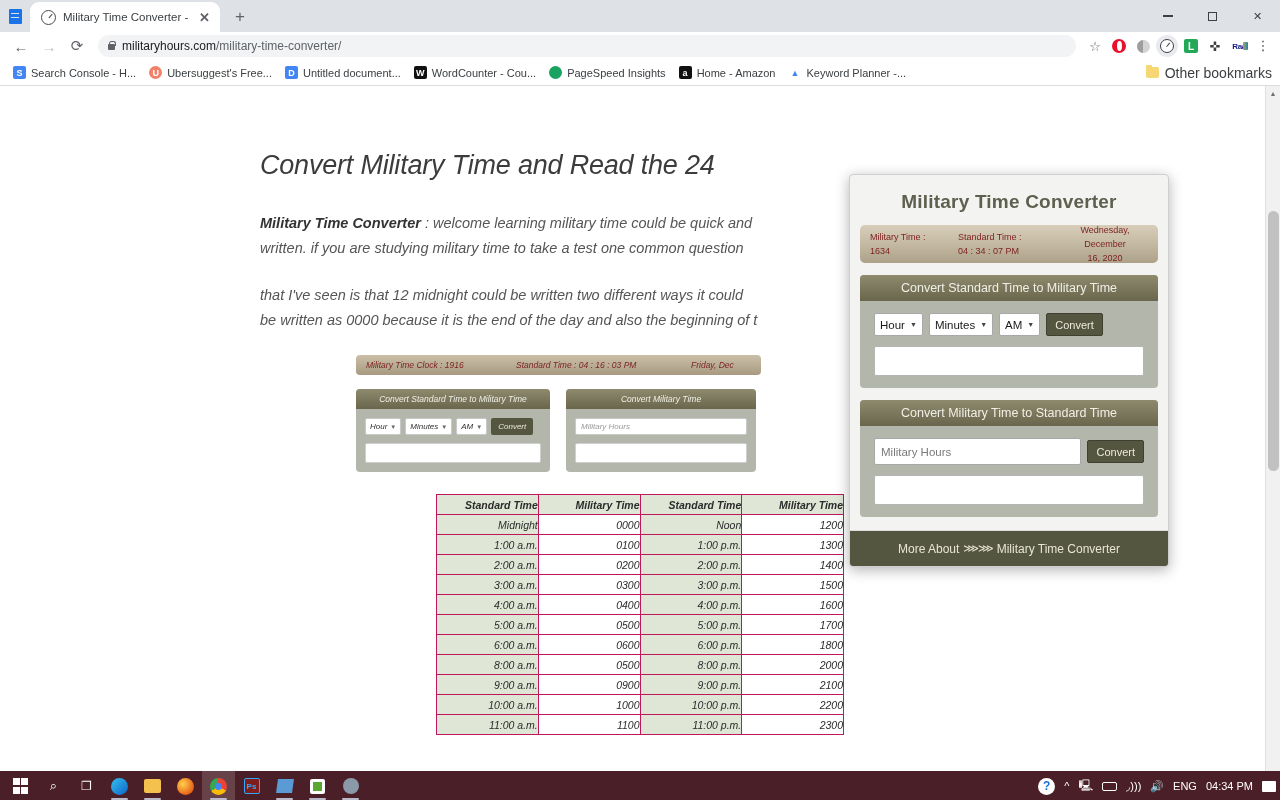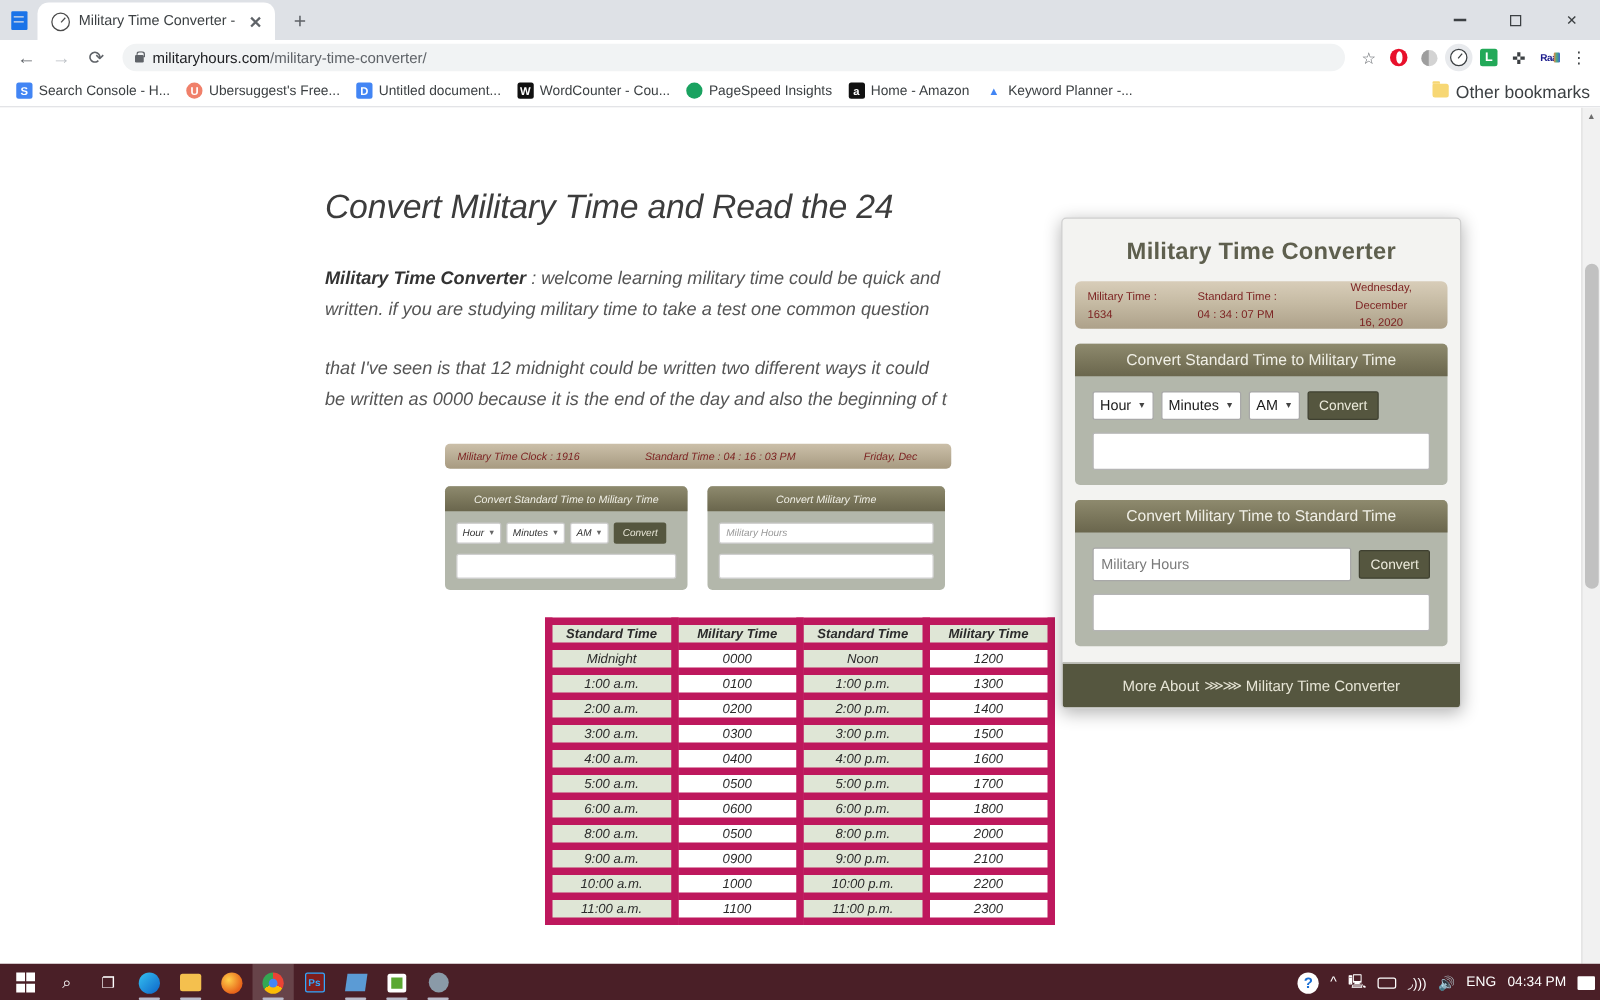--- a/index.html
+++ b/index.html
@@ -200,22 +200,22 @@
     height: 20px; background: #fff; border: 1px solid #cfcfcf; border-radius: 2px;
     margin: 8px 9px 0;
   }
 
   
   .conv-table {
     width: 408px; margin: 22px auto 0; border-collapse: collapse;
     border: 1px solid #808080; table-layout: fixed;
   }
   .conv-table th, .conv-table td {
-    border: 6px solid #be185d; height: 20px; font-size: 10.5px;
-    text-align: center; color: #2b2b2b; padding: 0;
+    border: 1px solid #be185d; height: 20px; font-size: 10.5px;
+    text-align: right; color: #2b2b2b; padding: 0;
   }
   .conv-table th { background: #dfe6d6; font-weight: 700; font-size: 10.5px; }
   .conv-table td.std { background: #dfe6d6; }
   .conv-table td.mil { background: #fff; }
 
   
   .popup {
     position: absolute; left: 0px; top: -4px;
     width: 320px; background: #f3f3f1;
     border: 1px solid #cfcfcf; border-radius: 4px;

